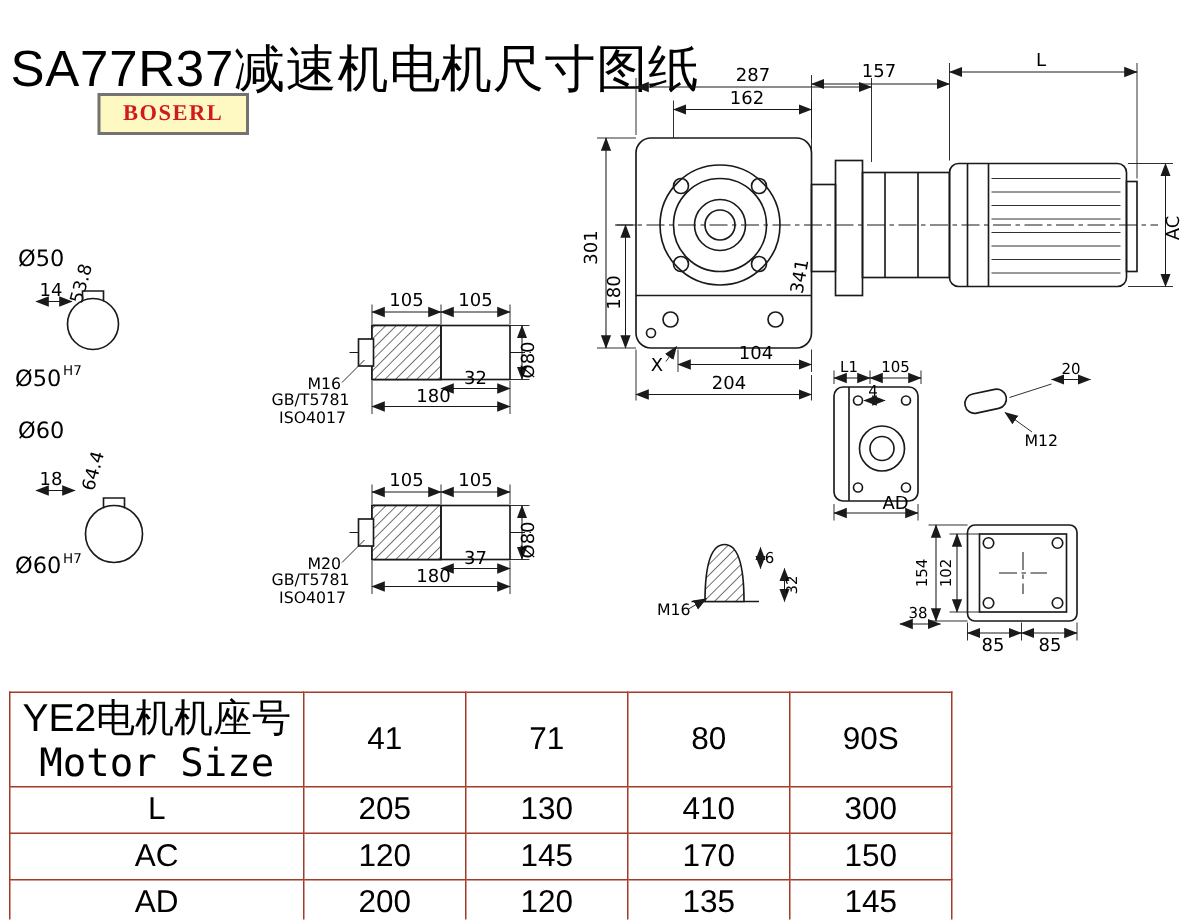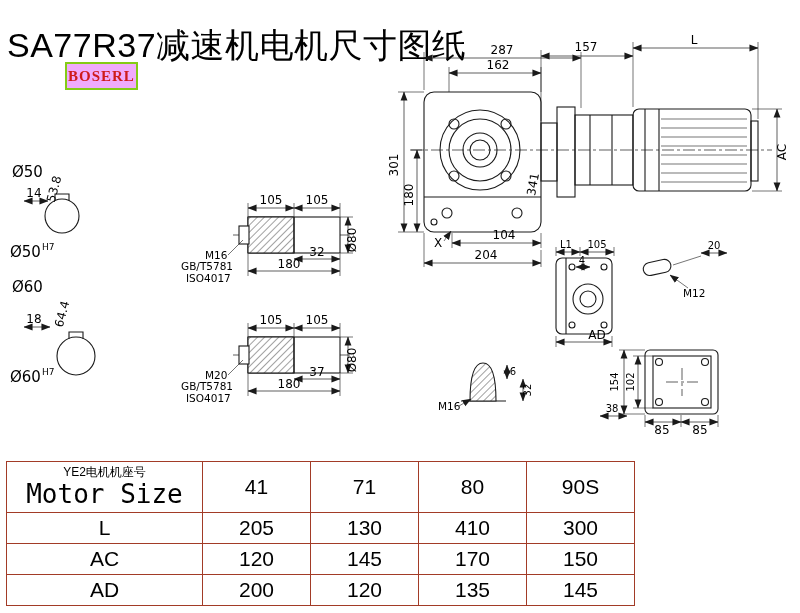--- a/index.html
+++ b/index.html
@@ -1,35 +1,35 @@
 <!DOCTYPE html>
 <html><head>
 <meta charset="utf-8">
 <style>
   html,body{margin:0;padding:0;background:#fff;width:800px;height:613px;overflow:hidden}
   body{font-family:"Liberation Sans","DejaVu Sans",sans-serif;position:relative;color:#000}
   .page-title{position:absolute;left:7px;top:0;font-size:34px;font-weight:normal;letter-spacing:.5px;white-space:nowrap}
-  .logo-box{position:absolute;left:65px;top:62px;border:2px solid #84cc16;background:#f0abfc;padding:3px 1px}
+  .logo-box{position:absolute;left:65px;top:62px;border:2px solid #737373;background:#fef9c3;padding:3px 15px}
   .logo-text{color:#cf1b1b;font-weight:bold;font-size:15px;font-family:"Liberation Serif","DejaVu Serif",serif;letter-spacing:1px}
   #drawing{position:absolute;left:0;top:0}
   .ln{fill:none;stroke:#1a1a1a;stroke-width:1.1}
   .lnf{fill:#fff;stroke:#1a1a1a;stroke-width:1.1}
   .cl{fill:none;stroke:#1a1a1a;stroke-width:.7;stroke-dasharray:12 3 3 3}
   .ext{stroke:#1a1a1a;stroke-width:.6;fill:none}
   .dimln{stroke:#1a1a1a;stroke-width:.7;fill:none}
   text{fill:#000;font-family:"DejaVu Sans","Liberation Sans",sans-serif}
   .dt{font-size:12px;text-anchor:middle}
   .dt10{font-size:10px;text-anchor:middle}
   .lb{font-size:15px}
   .sm{font-size:10.5px}
   .sup{font-size:9px}
   .spec{position:absolute;left:6px;top:461px;border-collapse:collapse;table-layout:fixed}
   .spec td{border:1.6px solid #a23b27;text-align:center;vertical-align:middle;font-size:21px;height:30px;padding:0;overflow:hidden}
   .spec tr.hrow td{height:50px}
-  .hd-cn{font-size:12px;line-height:1.25}
+  .hd-cn{font-size:26px;line-height:1.25}
   .hd-en{font-size:26px;font-family:"DejaVu Sans Mono","Liberation Mono",monospace;line-height:1.15}
 </style>
 </head>
 <body>
 
 <h1 class="page-title">SA77R37减速机电机尺寸图纸</h1>
 
 <div class="logo-box">
   <span class="logo-text">BOSERL</span>
 </div>

